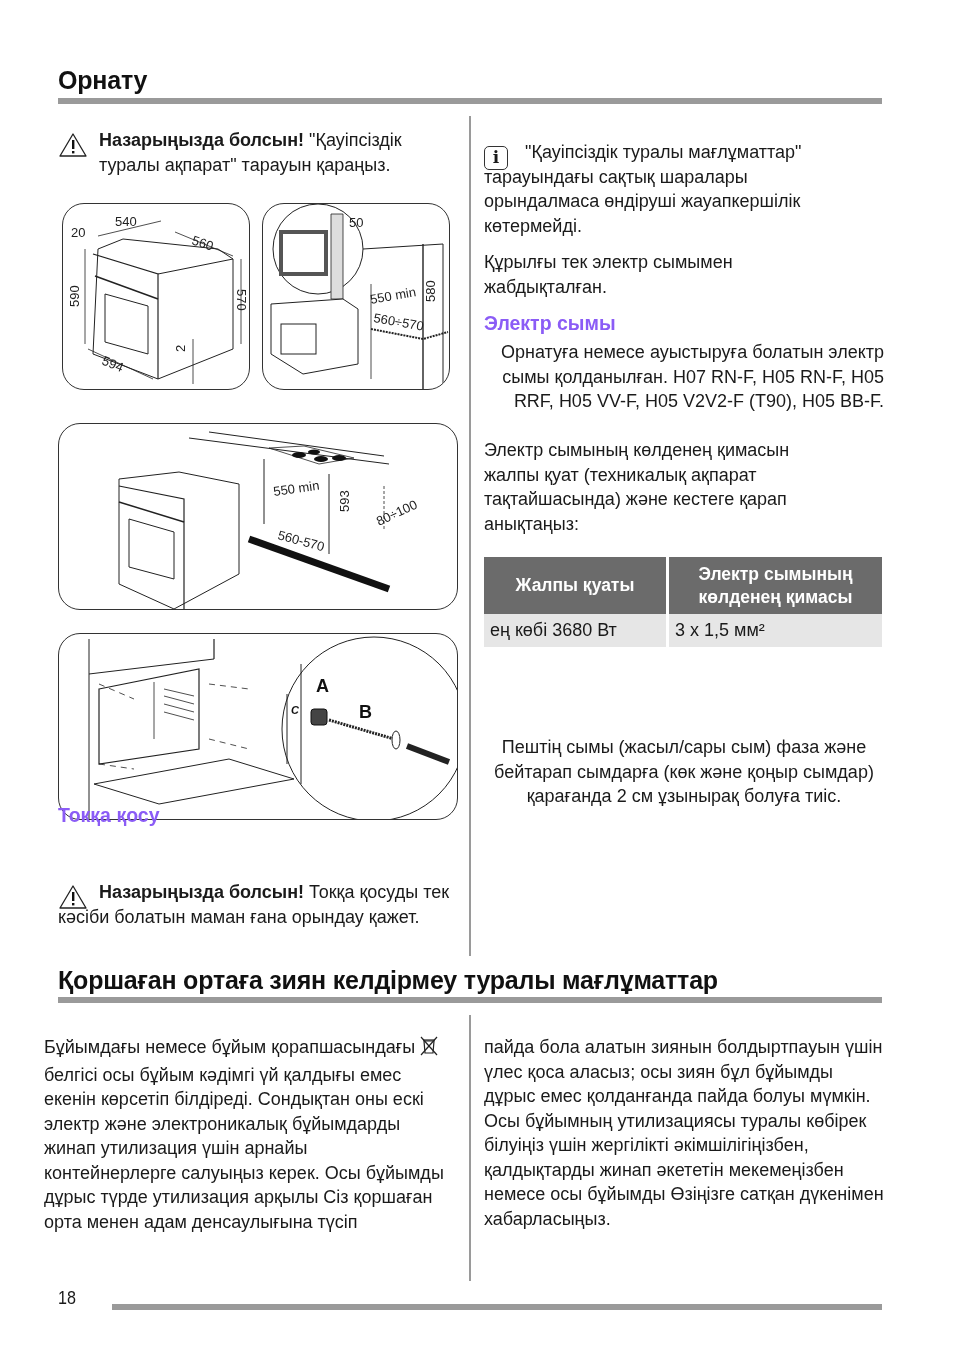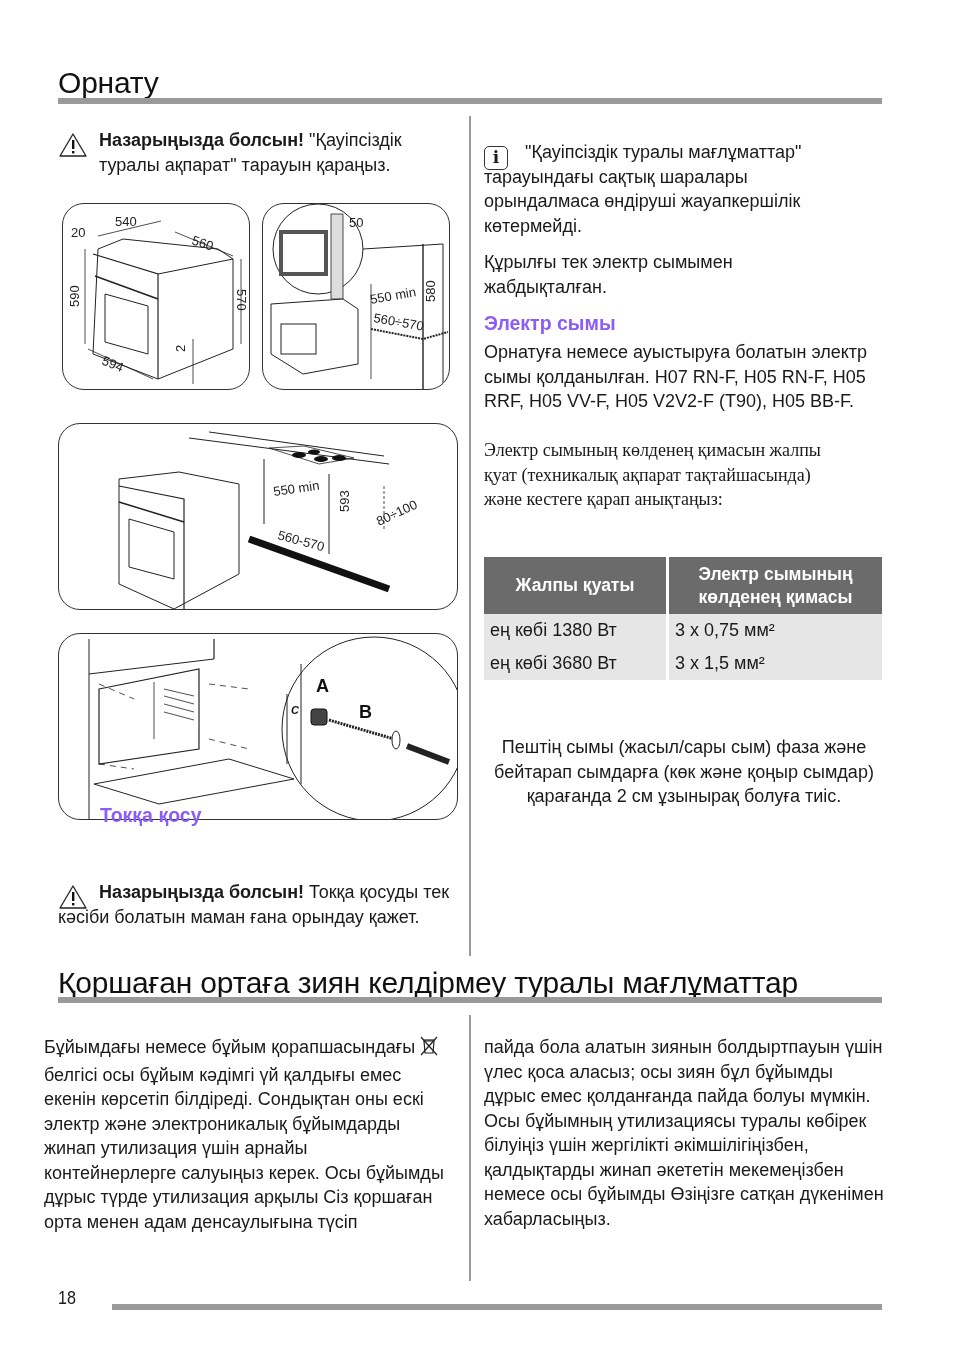--- a/index.html
+++ b/index.html
@@ -1,19 +1,19 @@
 <!DOCTYPE html>
 <html><head>
 <meta charset="utf-8">
 <style>
   html, body { margin: 0; padding: 0; background: #ffffff; }
   body { width: 954px; height: 1352px; position: relative; overflow: hidden;
          font-family: "Liberation Sans", sans-serif; color: #1a1a1a; }
   .abs { position: absolute; }
-  .h1 { font-size: 30px; font-weight: normal; color: #111; letter-spacing: -0.2px; }
+  .h1 { font-size: 25px; font-weight: bold; color: #111; letter-spacing: -0.2px; }
   .rule { background: #9a9a9a; height: 6px; }
   .vrule { background: #9a9a9a; width: 2px; }
   .p { font-size: 18px; line-height: 24.5px; color: #1a1a1a; }
   .h2 { font-size: 19.5px; font-weight: bold; color: #8b5cf6; }
   .info-icon { display: inline-block; width: 24px; height: 24px; border: 1.5px solid #333; border-radius: 5px;
                box-sizing: border-box; text-align: center; font-family: "DejaVu Serif", serif; font-weight: bold;
                font-size: 17px; line-height: 21px; }
   .figure { border: 1.3px solid #333; border-radius: 22px; box-sizing: border-box; background: #fff; overflow: hidden; }
   table.spec { border-collapse: separate; border-spacing: 3px 0; font-size: 18px; }
   table.spec th { background: #6b6b6b; color: #fff; font-weight: bold; font-size: 17.5px; height: 57px; padding: 0 6px; line-height: 23px; }
@@ -124,21 +124,21 @@
     <rect x="252" y="75" width="16" height="16" rx="3" fill="#444" stroke="#111"></rect>
     <path d="M270 86 L335 105" stroke="#222" stroke-width="3" stroke-dasharray="2 1"></path>
     <ellipse cx="337" cy="106" rx="4" ry="9" fill="#fff" stroke="#222"></ellipse>
     <path d="M348 112 L390 128" stroke="#222" stroke-width="6"></path>
     <text x="257" y="58" font-size="18" font-weight="bold" fill="#111">A</text>
     <text x="300" y="84" font-size="18" font-weight="bold" fill="#111">B</text>
     <text x="232" y="80" font-size="11" font-weight="bold" font-style="italic" fill="#111">C</text>
   </svg>
 </div>
 
-<div class="abs h2" style="left:58px; top:804px;margin-left:42px;">Токқа қосу</div>
+<div class="abs h2" style="left:58px; top:804px;">Токқа қосу</div>
 <div class="abs" style="left:58px; top:880px; width:400px;">
   <span class="abs" style="left:0; top:4px;">
     <svg width="30" height="26" viewBox="0 0 30 26">
         <path d="M15 2 L28 24 L2 24 Z" fill="none" stroke="#222" stroke-width="1.3" stroke-linejoin="round"></path>
         <rect x="14" y="8" width="2.4" height="9" fill="#111"></rect>
         <rect x="14" y="19" width="2.4" height="2.4" fill="#111"></rect>
       </svg>
   </span>
   <div class="p" style="text-indent:41px; width:395px;">
     <b>Назарыңызда болсын!</b><span> Токқа қосуды тек кәсіби болатын маман ғана орындау қажет.</span>
@@ -146,35 +146,31 @@
 </div>
 
 <div class="abs" style="left:484px; top:140px; width:400px;">
   <span class="abs info-icon" style="left:0; top:6px;">i</span>
   <div class="p" style="text-indent:41px; width:370px;">"Қауіпсіздік туралы мағлұматтар" тарауындағы сақтық шаралары орындалмаса өндіруші жауапкершілік көтермейді.</div>
 </div>
 
 <div class="abs p" style="left:484px; top:250px; width:300px;">Құрылғы тек электр сымымен жабдықталған.</div>
 
 <div class="abs h2" style="left:484px; top:312px;">Электр сымы</div>
-<div class="abs p" style="left:484px; top:340px; width:400px;">Орнатуға немесе ауыстыруға болатын электр сымы қолданылған. H07 RN-F, H05 RN-F, H05 RRF, H05 VV-F, H05 V2V2-F (T90), H05 BB-F.</div>
-<div class="abs p" style="left:484px; top:438px; width:340px;font-family:Liberation Serif, serif;">Электр сымының көлденең қимасын жалпы қуат (техникалық ақпарат тақтайшасында) және кестеге қарап анықтаңыз:</div>
+<div class="abs p" style="left:484px; top:340px; width:400px;text-align:right;">Орнатуға немесе ауыстыруға болатын электр сымы қолданылған. H07 RN-F, H05 RN-F, H05 RRF, H05 VV-F, H05 V2V2-F (T90), H05 BB-F.</div>
+<div class="abs p" style="left:484px; top:438px; width:340px;">Электр сымының көлденең қимасын жалпы қуат (техникалық ақпарат тақтайшасында) және кестеге қарап анықтаңыз:</div>
 
 <table class="abs spec" style="left:481px; top:557px; width:404px;">
   <thead>
     <tr>
       <th style="width:170px;">Жалпы қуаты</th>
       <th>Электр сымының көлденең қимасы</th>
     </tr>
   </thead>
   <tbody>
-    <tr class="r0">
-      <td>ең көбі 1380 Вт</td>
-      <td>3 x 0,75 мм²</td>
-    </tr>
     <tr class="r2">
       <td>ең көбі 3680 Вт</td>
       <td>3 x 1,5 мм²</td>
     </tr>
   </tbody>
 </table>
 
 <div class="abs p" style="left:484px; top:735px; width:400px;text-align:center;">Пештің сымы (жасыл/сары сым) фаза және бейтарап сымдарға (көк және қоңыр сымдар) қарағанда 2 см ұзынырақ болуға тиіс.</div>
 
 <div class="abs h1" style="left:58px; top:966px;">Қоршаған ортаға зиян келдірмеу туралы мағлұматтар</div>

